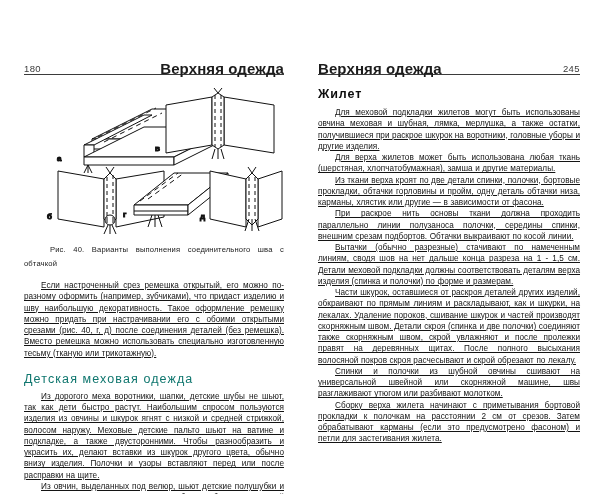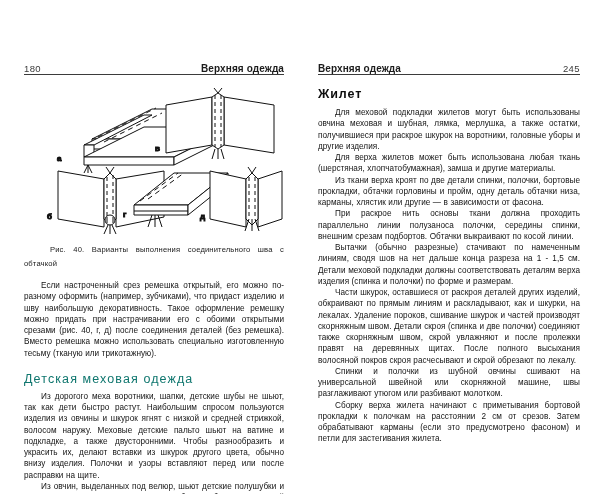--- a/index.html
+++ b/index.html
@@ -42,21 +42,21 @@
   }
   .runhead.left  { justify-content: flex-start; }
   .runhead.right { justify-content: space-between; }
   .folio {
     font-size: 9.5px;
     color: #3a3a3a;
     letter-spacing: 0.4px;
     line-height: 11px;
   }
   .runtitle {
-    font-size: 10px;
+    font-size: 15px;
     font-weight: bold;
     color: #1c1c1c;
     letter-spacing: 0.1px;
     line-height: 11px;
   }
   .runhead.left .runtitle {
     position: absolute;
     right: 0;
     bottom: 0;
   }
@@ -81,20 +81,21 @@
   
   p.body {
     margin: 0;
     font-size: 8.2px;
     line-height: 11.25px;
     color: #141414;
     text-align: justify;
     text-indent: 17px;
     letter-spacing: 0.02px;
     word-spacing: 0.2px;
+    text-decoration: underline;
   }
 
   h2.section {
     margin: 13px 0 4px 0;
     font-size: 12.5px;
     font-weight: normal;
     color: #0f766e;
     letter-spacing: 1.1px;
     line-height: 15px;
   }

